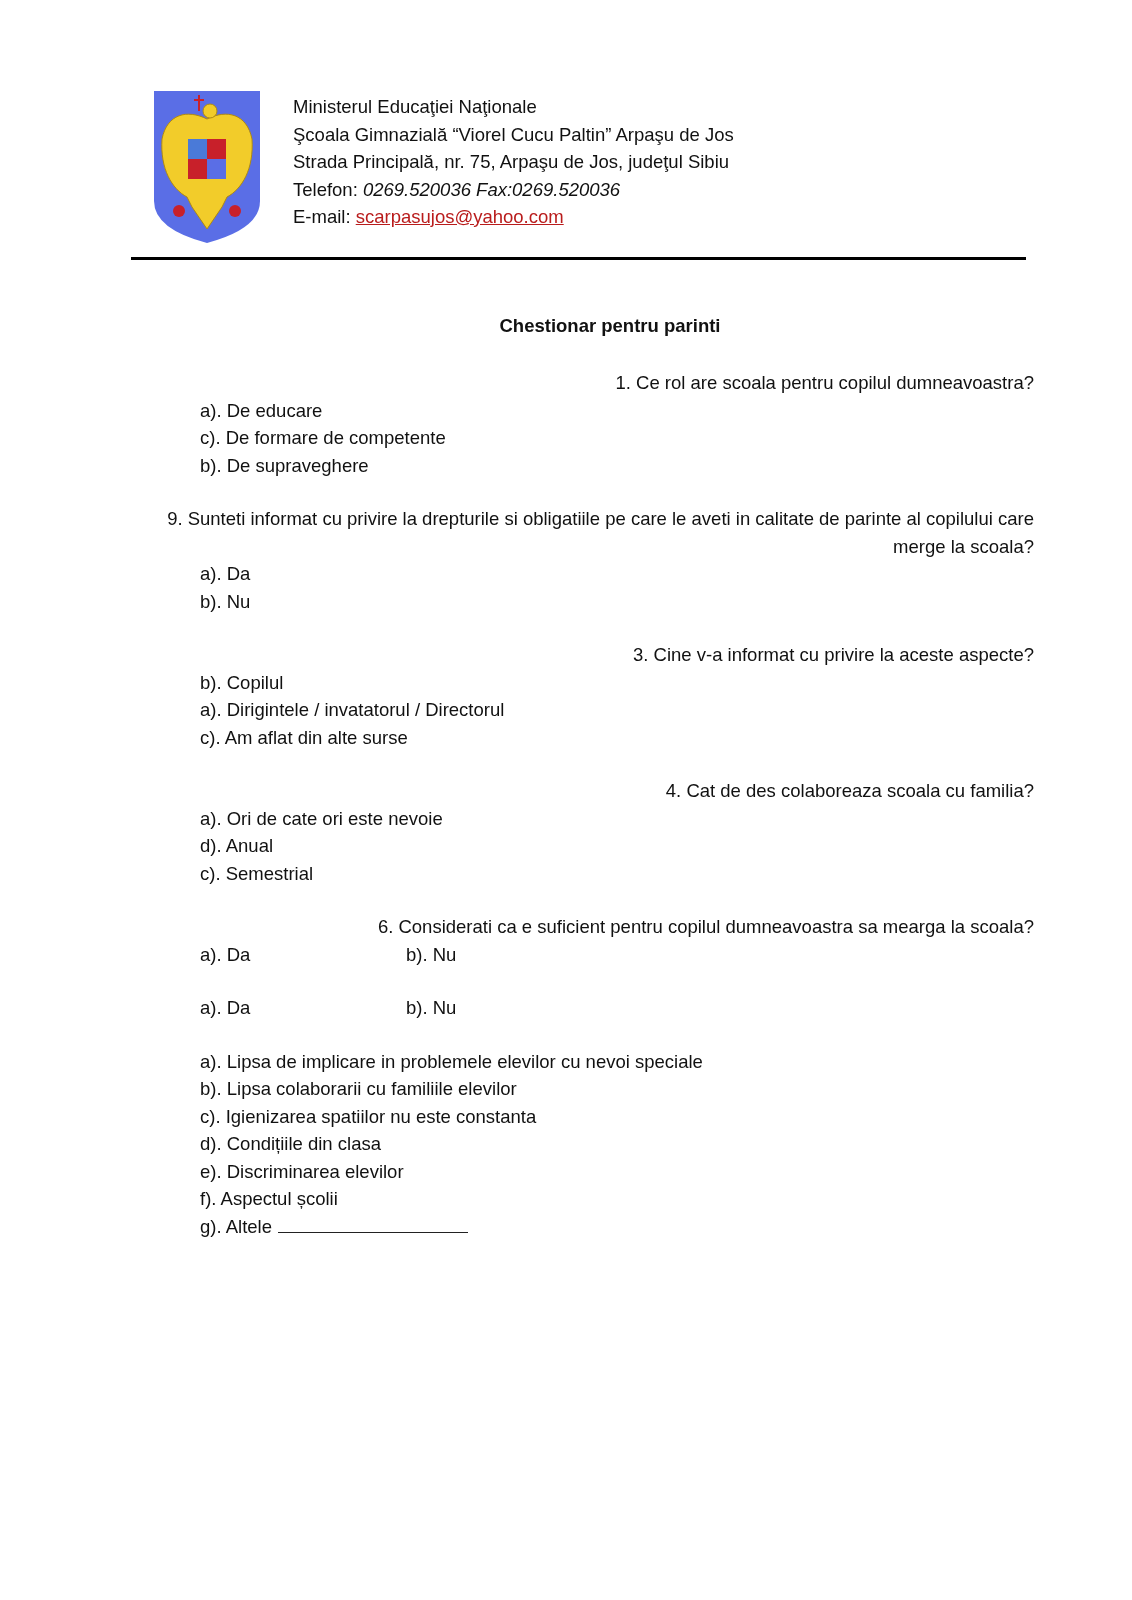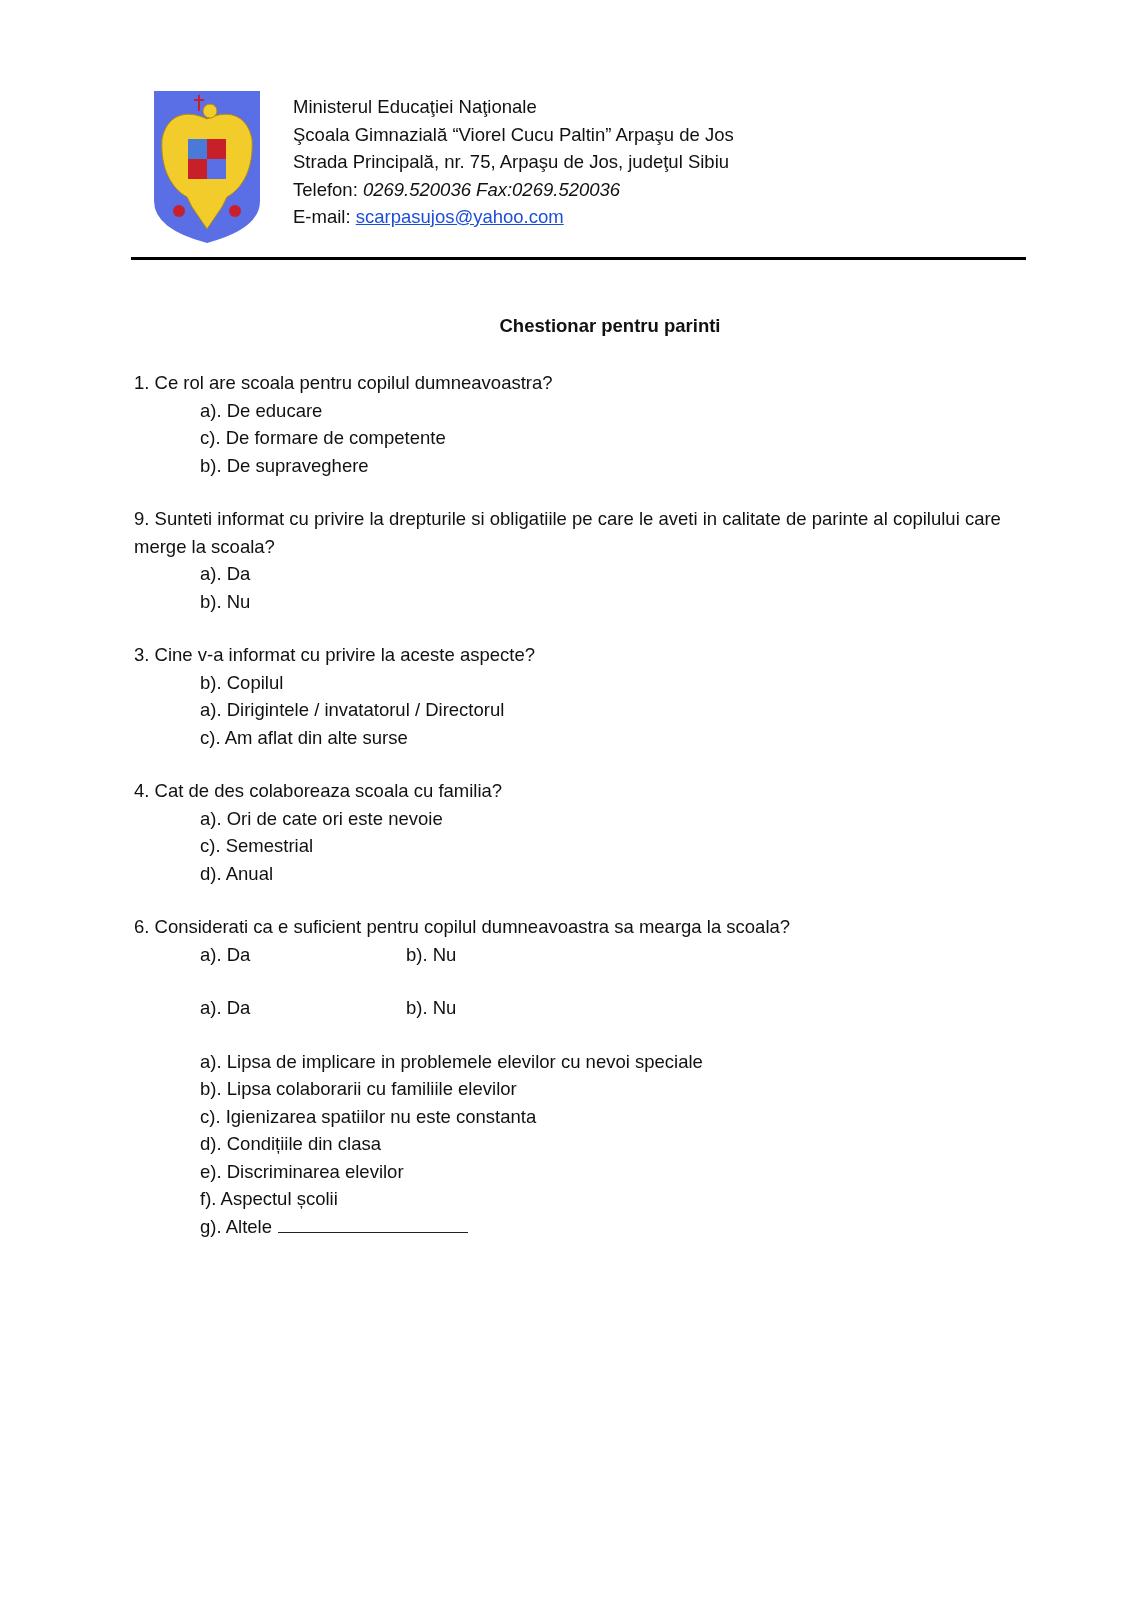--- a/index.html
+++ b/index.html
@@ -5,29 +5,29 @@
   html, body { margin: 0; padding: 0; background: #ffffff; }
   body { width: 1132px; height: 1600px; position: relative; overflow: hidden;
          font-family: "Liberation Sans", "DejaVu Sans", sans-serif; color: #111; }
   .page { position: absolute; left: 0; top: 0; width: 1132px; height: 1440px; margin-top: 31px; }
 
   .crest { position: absolute; left: 152px; top: 58px; width: 110px; height: 156px; }
   .header-text { position: absolute; left: 293px; top: 62px; font-size: 18.5px; line-height: 27.5px; }
   .header-text div { white-space: nowrap; }
   .header-text .bold { font-weight: normal; }
   .header-text .ital { font-style: italic; }
-  .header-text a { color: #1d4ed8; text-decoration: underline; }
+  .header-text a { color: #b91c1c; text-decoration: underline; }
   .rule { position: absolute; left: 131px; top: 226px; width: 895px; height: 3px; background: #000; }
 
   .title { position: absolute; left: 0; top: 284px; width: 1220px; text-align: center;
            font-weight: bold; font-size: 18.5px; }
 
   .questions { position: absolute; left: 134px; top: 338px; width: 900px; font-size: 18.5px; }
   .q { margin-bottom: 26px; }
-  .q-text { line-height: 27.5px; }
+  .q-text { line-height: 27.5px; text-align: right; }
   .opt { padding-left: 66px; line-height: 27.5px; white-space: nowrap; }
   .opt-row { padding-left: 66px; line-height: 27.5px; display: flex; }
   .opt-row span:first-child { width: 206px; }
   .blank { display: inline-block; width: 190px; border-bottom: 1.5px solid #222; height: 18px; margin-left: 6px; vertical-align: baseline; }
 </style>
 </head>
 <body>
 
 <div class="page">
 
@@ -71,22 +71,22 @@
     </div>
     <div class="q">
       <div class="q-text">3. Cine v-a informat cu privire la aceste aspecte?</div>
       <div class="opt">b). Copilul</div>
       <div class="opt">a). Dirigintele / invatatorul / Directorul</div>
       <div class="opt">c). Am aflat din alte surse</div>
     </div>
     <div class="q">
       <div class="q-text">4. Cat de des colaboreaza scoala cu familia?</div>
       <div class="opt">a). Ori de cate ori este nevoie</div>
+      <div class="opt">d). Anual</div>
       <div class="opt">c). Semestrial</div>
-      <div class="opt">d). Anual</div>
     </div>
     <div class="q">
       <div class="q-text">6. Considerati ca e suficient pentru copilul dumneavoastra sa mearga la scoala?</div>
       <div class="opt-row">
         <span>a). Da</span>
         <span>b). Nu</span>
       </div>
     </div>
     <div class="q">
       <div class="opt-row">

